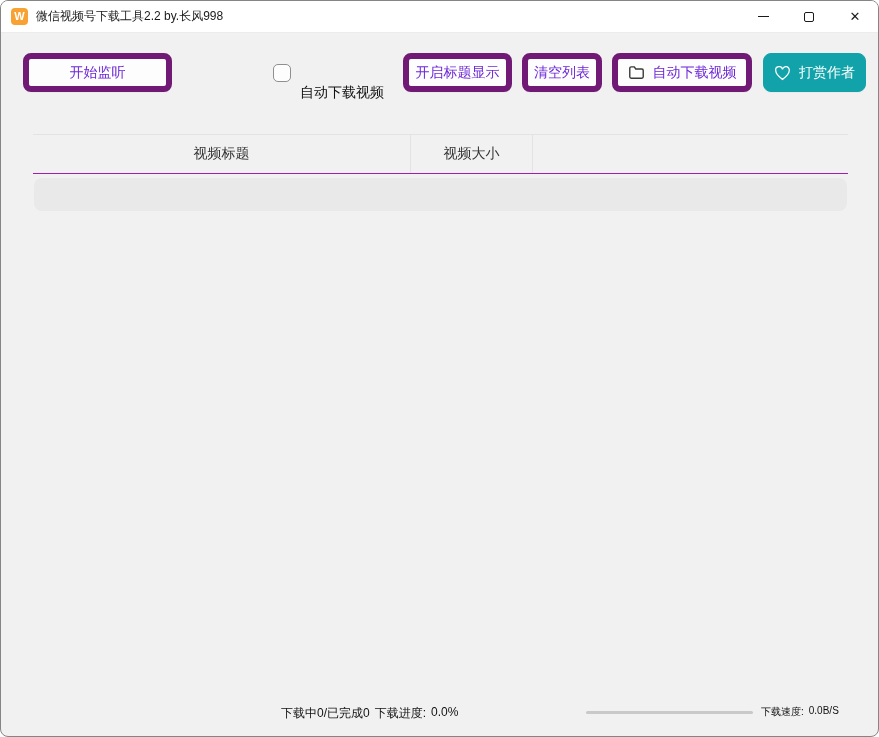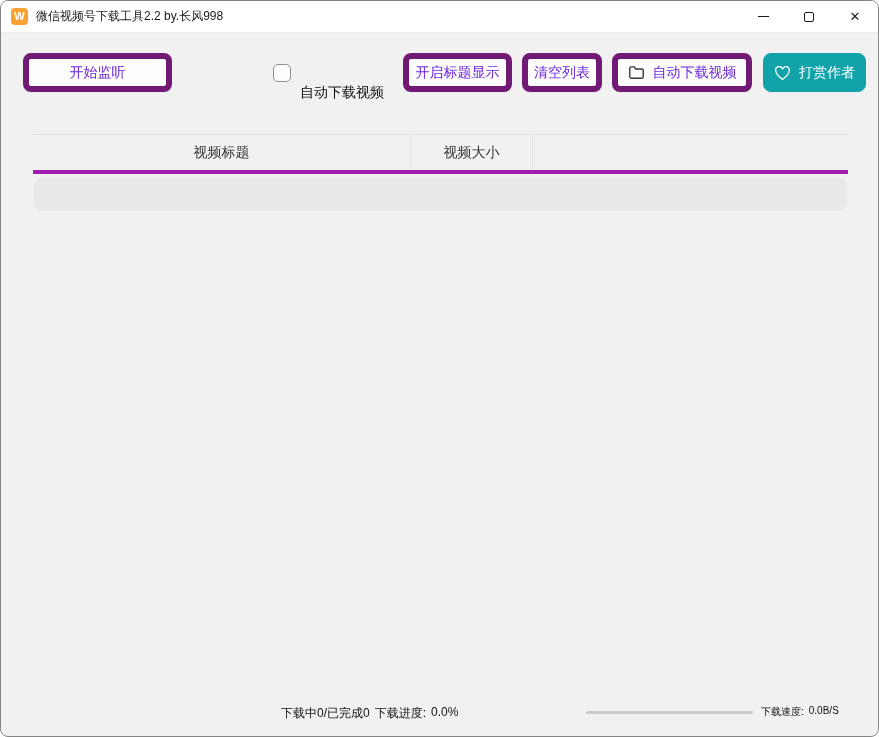--- a/index.html
+++ b/index.html
@@ -54,21 +54,21 @@
   }
   .cb {
     appearance:none; -webkit-appearance:none;
     width:18px; height:18px; border:1px solid #8f8f8f; border-radius:5px;
     background:#fdfdfd; cursor:pointer; margin:0;
   }
   .cb-label { font-size:14px; color:#111;margin-top:41px; }
   
   .table-header {
     position:absolute; left:32px; top:133px; width:815px; height:40px;
-    border-top:1px solid #e3e3e3; border-bottom:4px solid #a21caf;
+    border-top:1px solid #e3e3e3; border-bottom:1px solid #a21caf;
     display:flex; align-items:center; font-size:14px; color:#333;
   }
   .th { display:flex; align-items:center; justify-content:center; height:100%; }
   .th-title  { width:378px; border-right:1px solid #e3e3e3; }
   .th-size   { width:122px; border-right:1px solid #e3e3e3;font-family:Liberation Mono, monospace; }
   .th-status { width:79px;  border-right:1px solid #e3e3e3; }
   .th-action { width:236px; }
   .empty-row {
     position:absolute; left:33px; top:177px; width:813px; height:33px;
     background:#e9e9e9; border-radius:8px;

